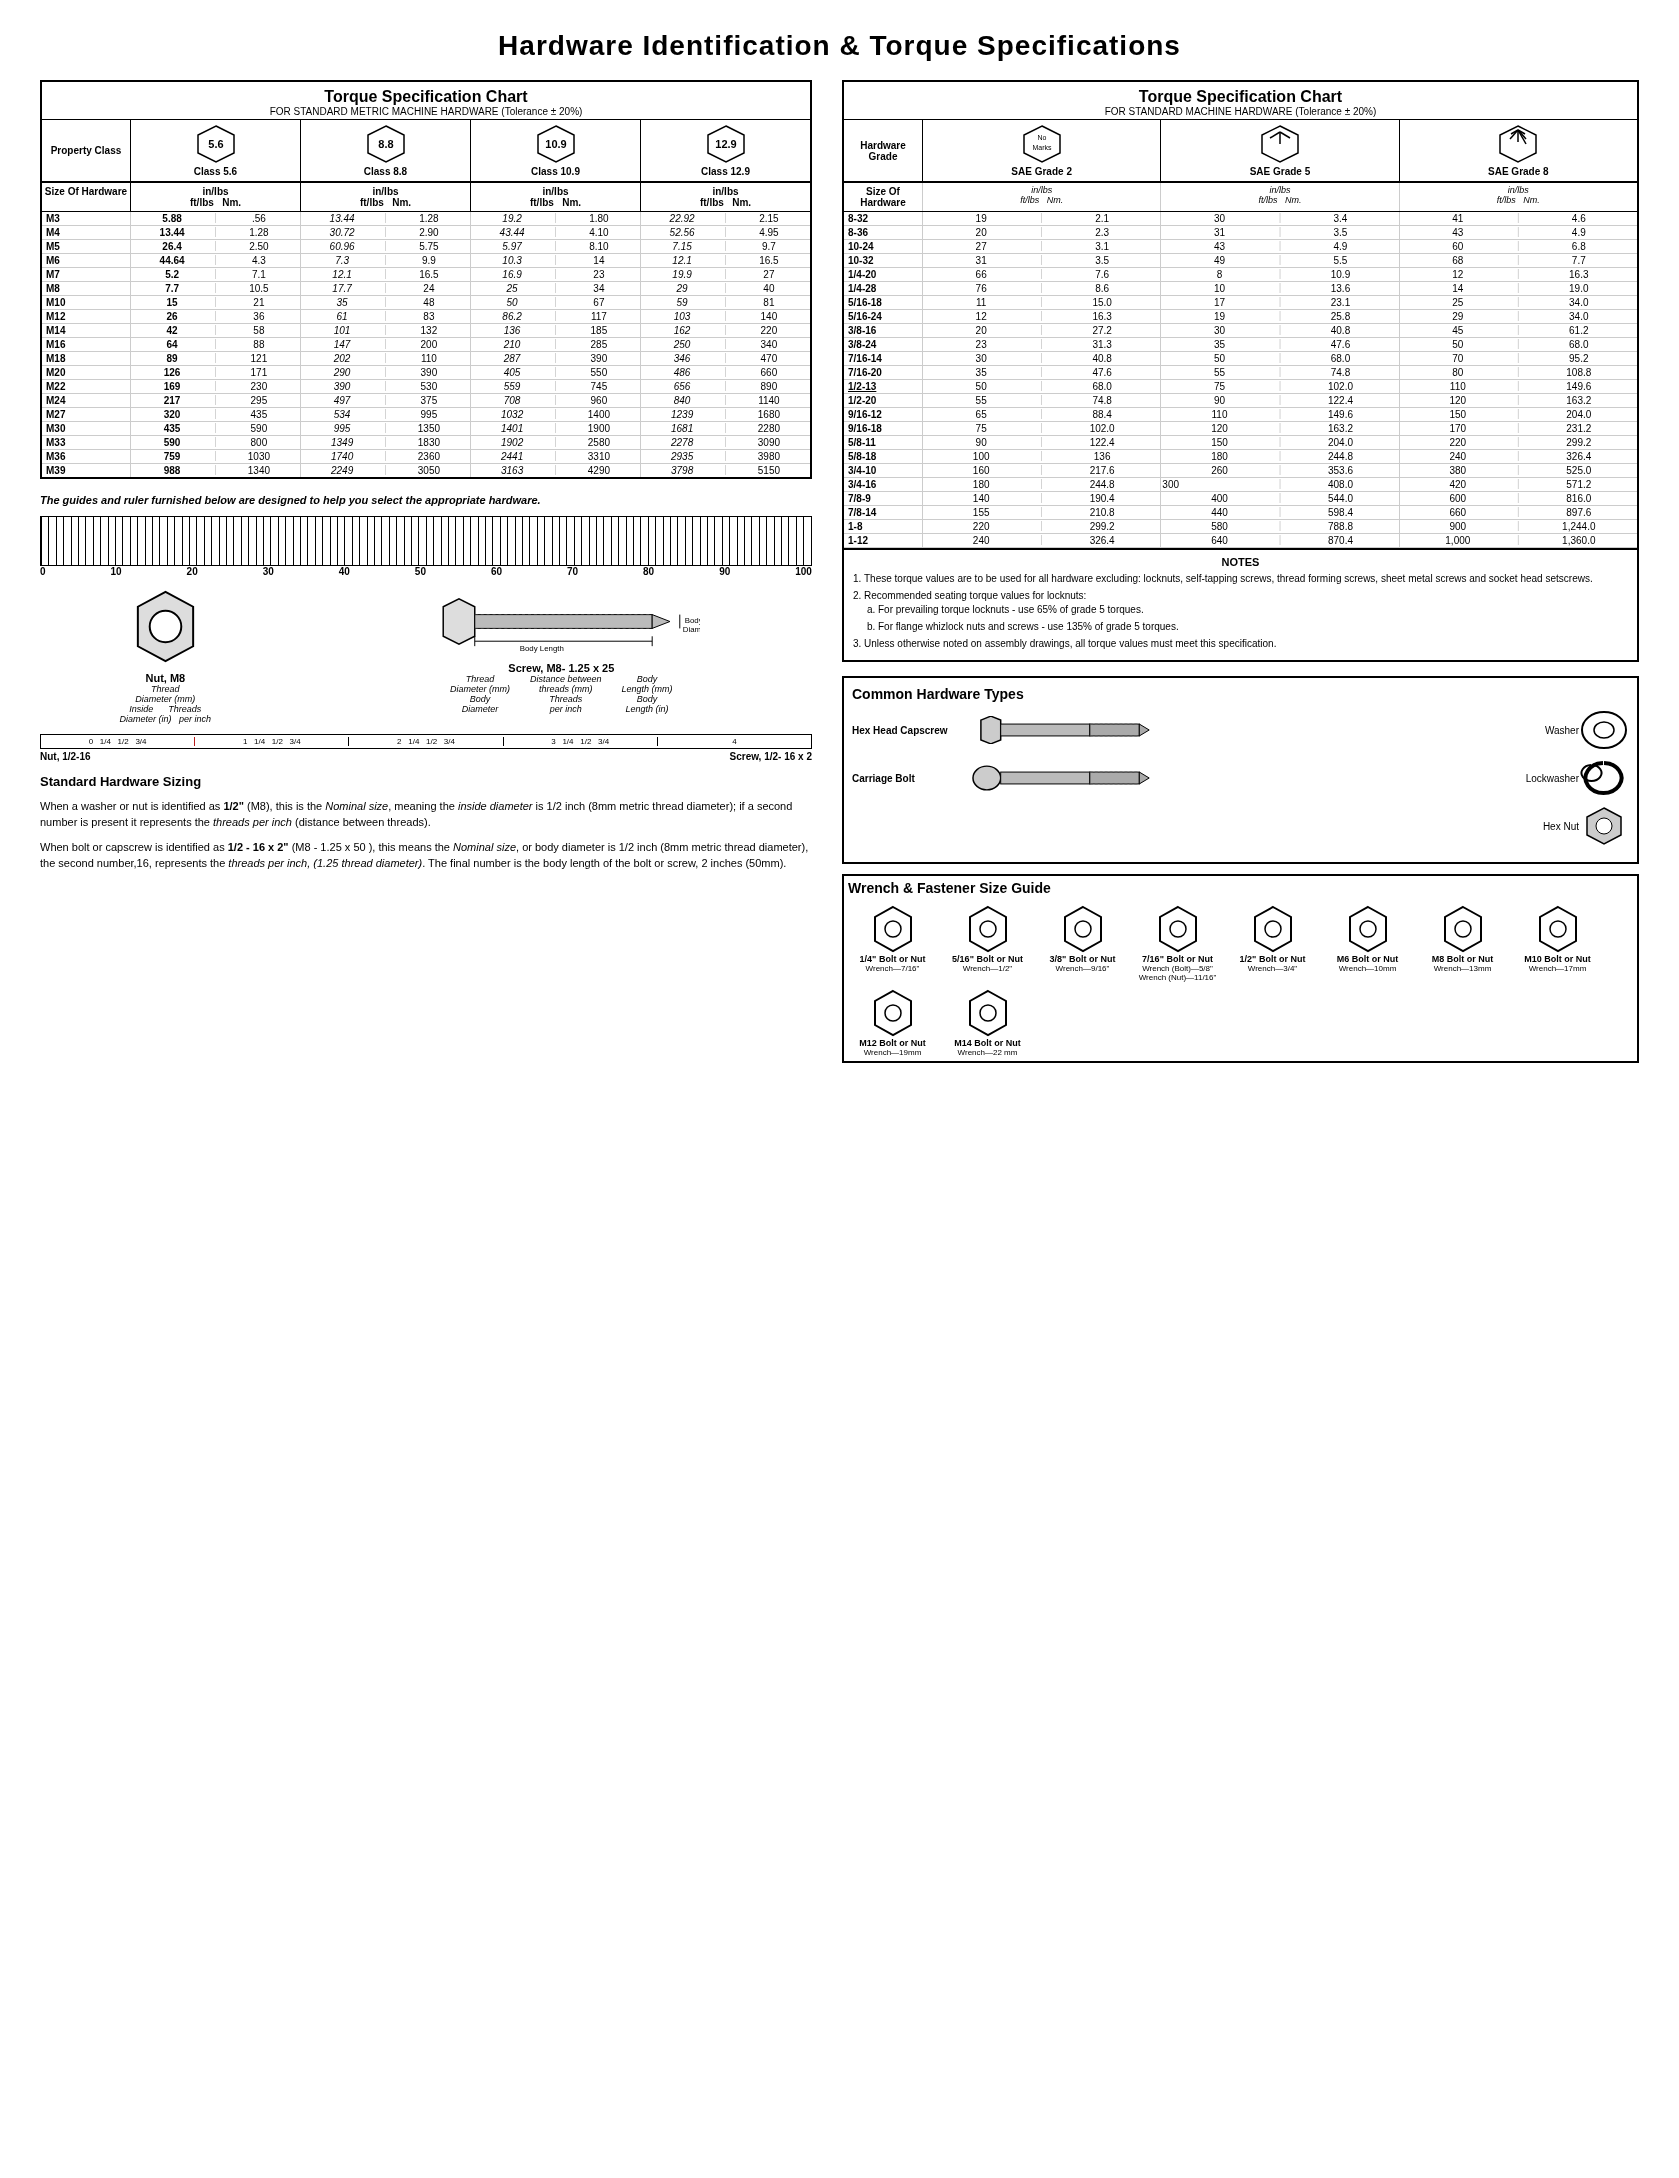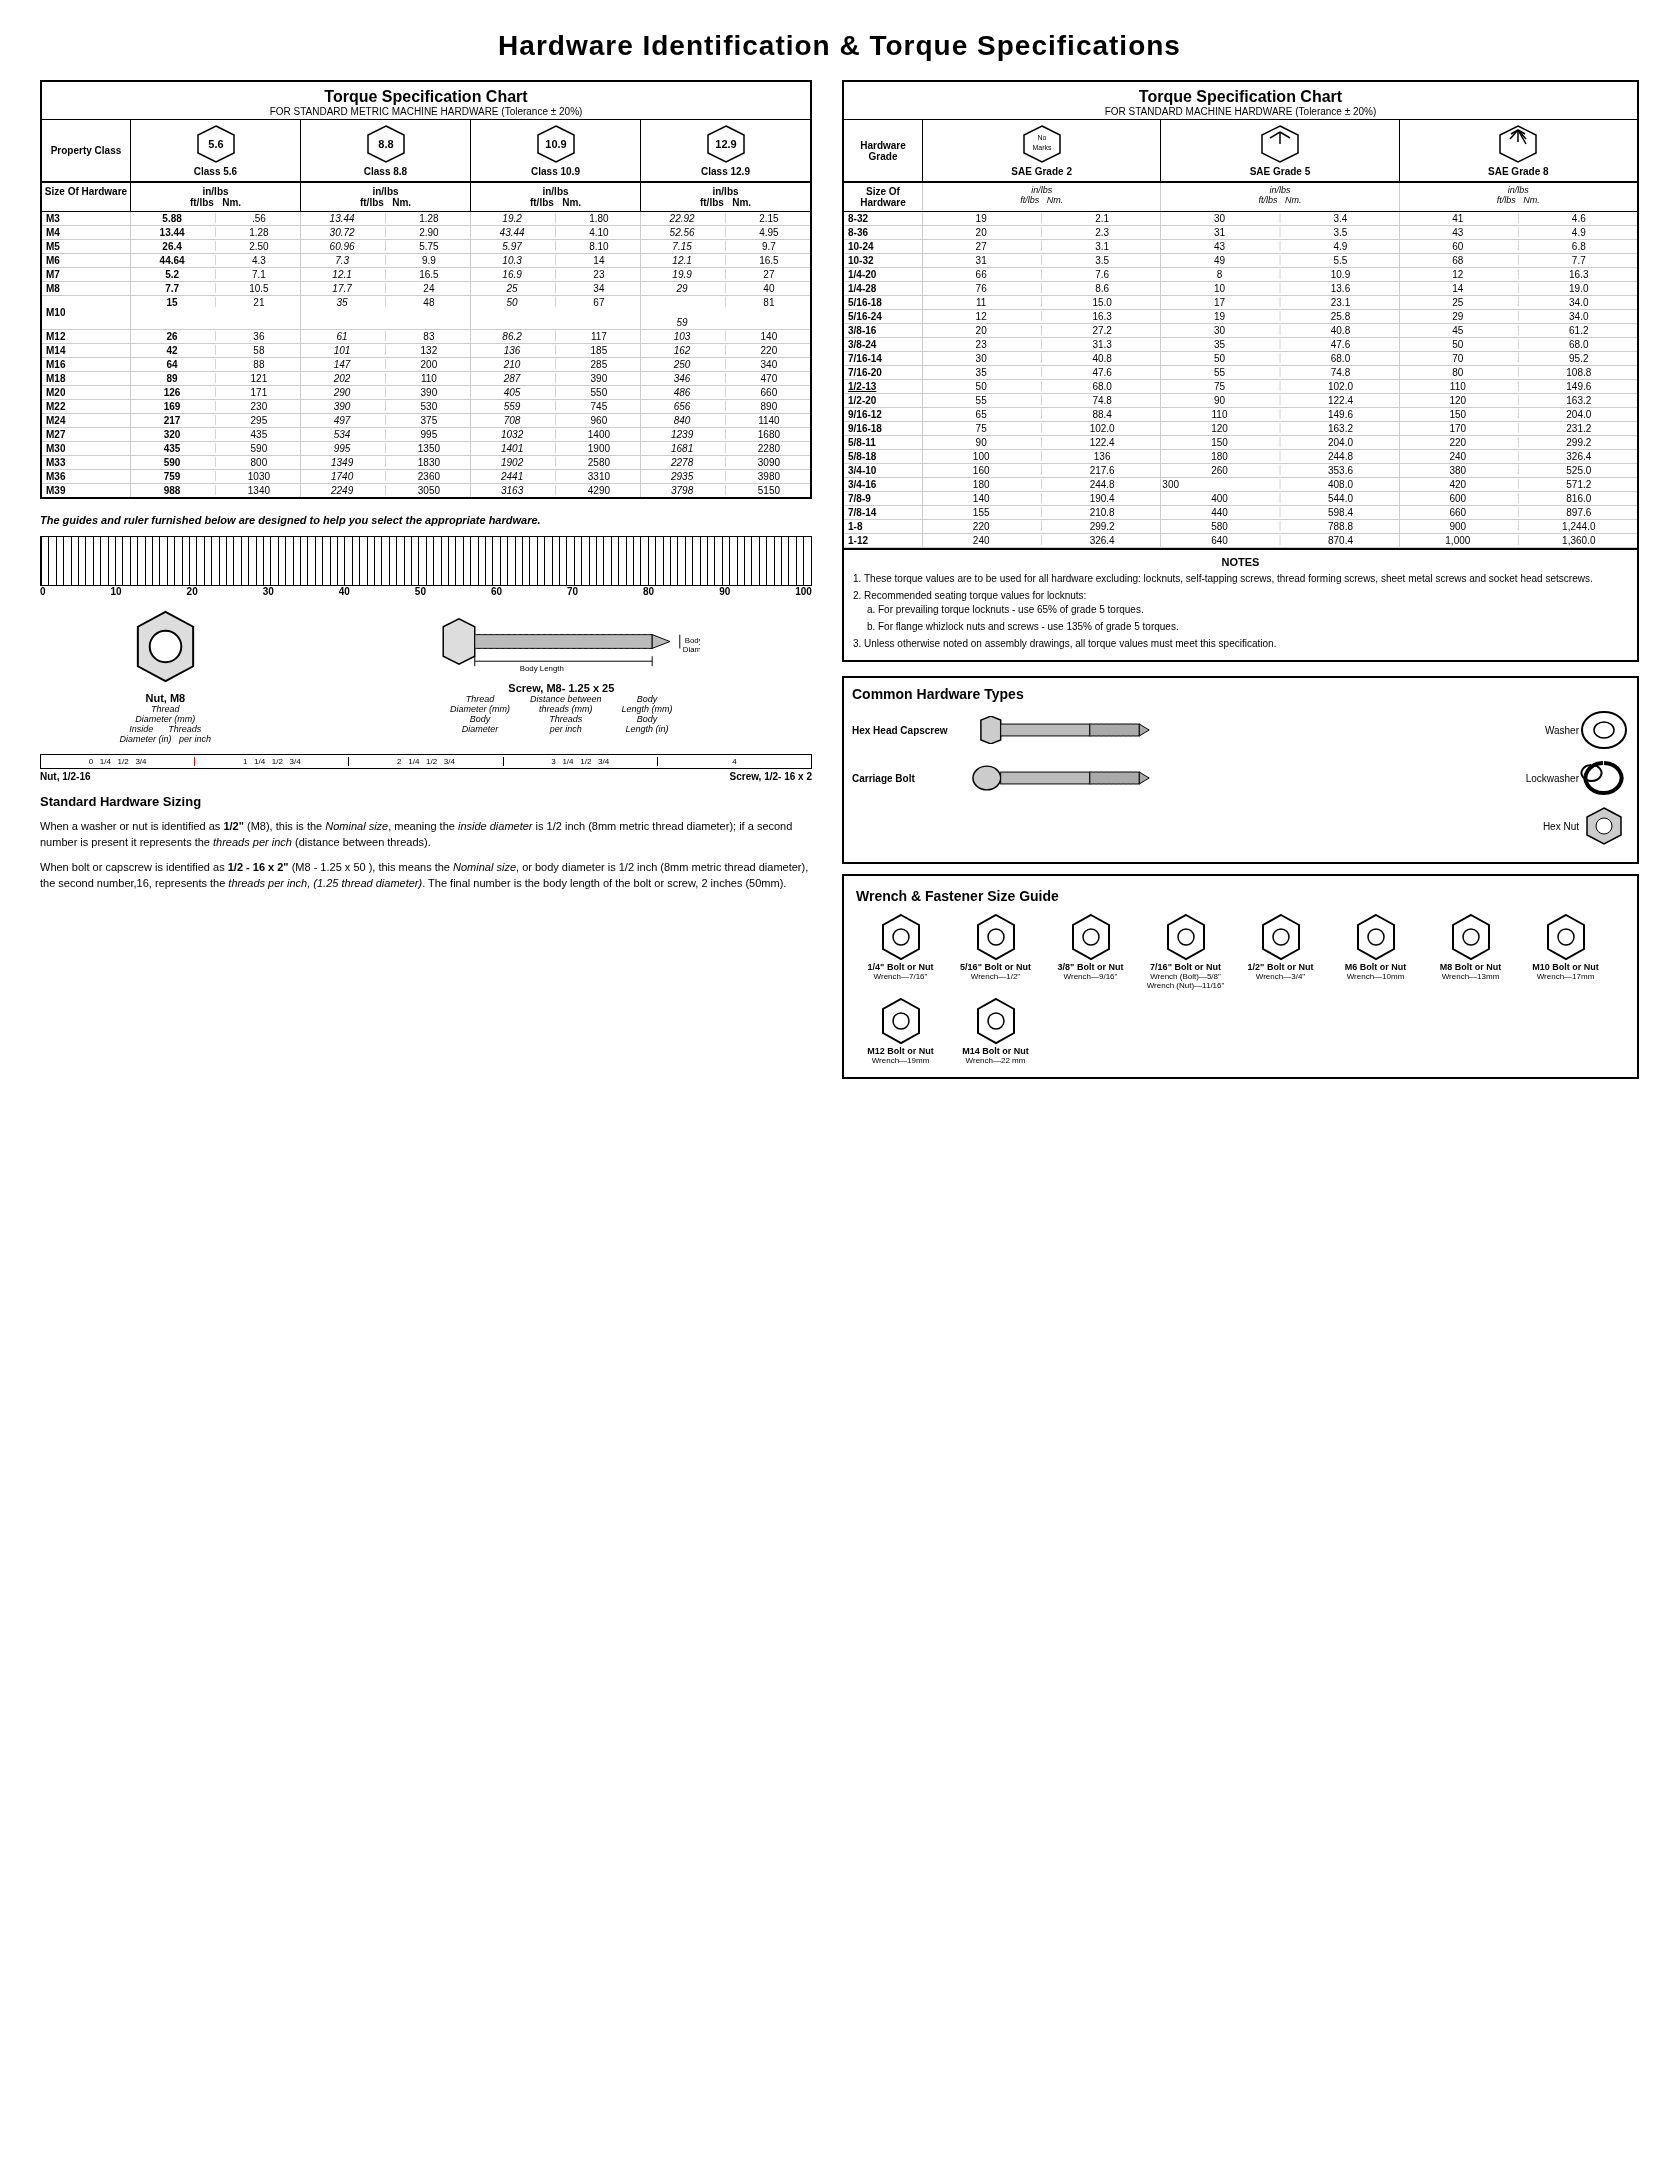--- a/index.html
+++ b/index.html
@@ -421,21 +421,21 @@
         <span class="tc-val " style="font-style:italic;">35</span>
         <span style="color:#ccc;padding:0 1px;">|</span>
         <span class="tc-val">48</span>
       </div>
             <div class="tc-data-cell">
         <span class="tc-val " style="font-style:italic;">50</span>
         <span style="color:#ccc;padding:0 1px;">|</span>
         <span class="tc-val">67</span>
       </div>
             <div class="tc-data-cell">
-        <span class="tc-val " style="font-style:italic;margin-top:20px;">59</span>
+        <span class="tc-val " style="font-style:italic;">59</span>
         <span style="color:#ccc;padding:0 1px;">|</span>
         <span class="tc-val">81</span>
       </div>
           </div>
           <div class="tc-data-row">
             <div class="tc-data-cell">M12</div>
             <div class="tc-data-cell">
         <span class="tc-val tc-val-bold" style="">26</span>
         <span style="color:#ccc;padding:0 1px;">|</span>
         <span class="tc-val">36</span>
@@ -1355,21 +1355,21 @@
         <div style="font-size:10px;font-weight:bold;width:119px;"></div>
         <div style="flex:1;"></div>
         <div style="font-size:10px;">Hex Nut</div>
         <svg width="50" height="40" viewBox="0 0 50 40">
           <polygon points="25,2 42,11 42,29 25,38 8,29 8,11" fill="#ccc" stroke="#000" stroke-width="1.5"></polygon>
           <ellipse cx="25" cy="20" rx="8" ry="8" fill="white" stroke="#000" stroke-width="1"></ellipse>
         </svg>
       </div>
     </div>
 
-    <div style="border:2px solid #000;padding:12px;margin-top:10px;">
+    <div style="border:2px solid #000;padding:4px;margin-top:10px;">
       <h3 style="font-weight:bold;font-size:14px;margin-bottom:8px;">Wrench &amp; Fastener Size Guide</h3>
       <div class="wrench-row" id="wrench-items">
           <div class="wi">
       <svg width="50" height="50" viewBox="0 0 50 50">
         <polygon points="25,3 43,13 43,37 25,47 7,37 7,13" fill="none" stroke="#000" stroke-width="2"></polygon>
         <circle cx="25" cy="25" r="8" fill="none" stroke="#000" stroke-width="1.5"></circle>
       </svg>
       <div class="wi-label">1/4" Bolt or Nut</div>
       <div class="wi-sub">Wrench—7/16"</div>
     </div>

